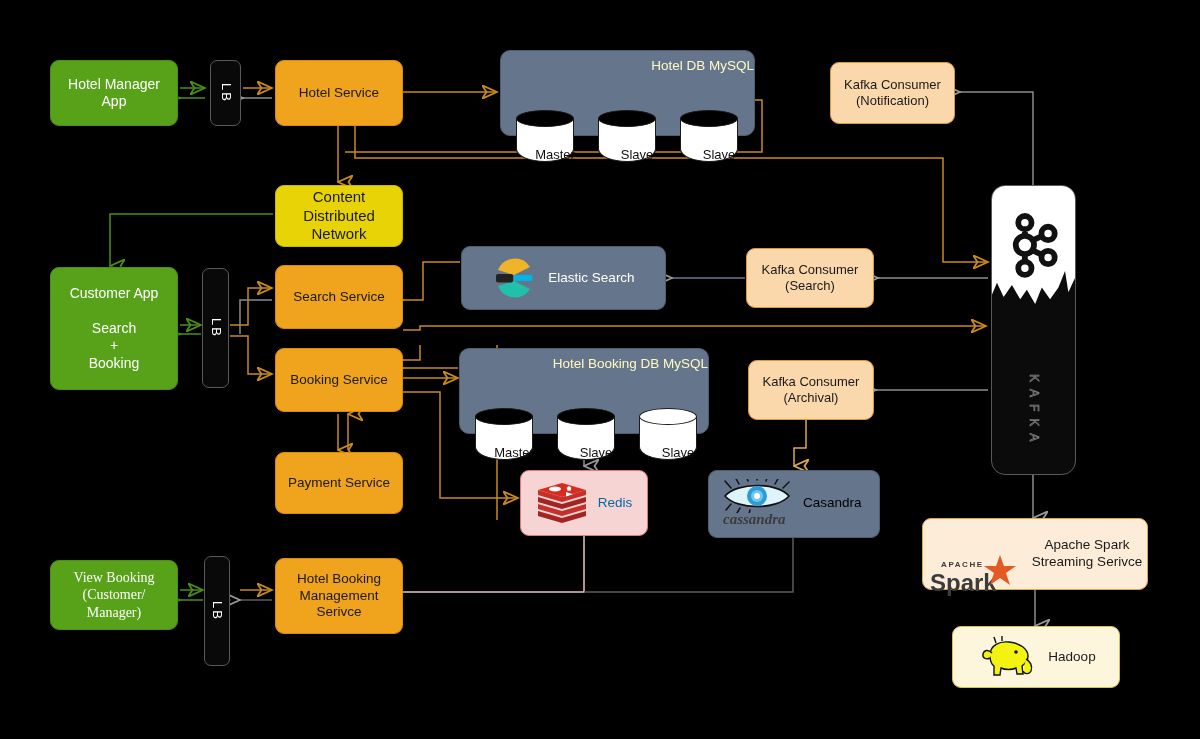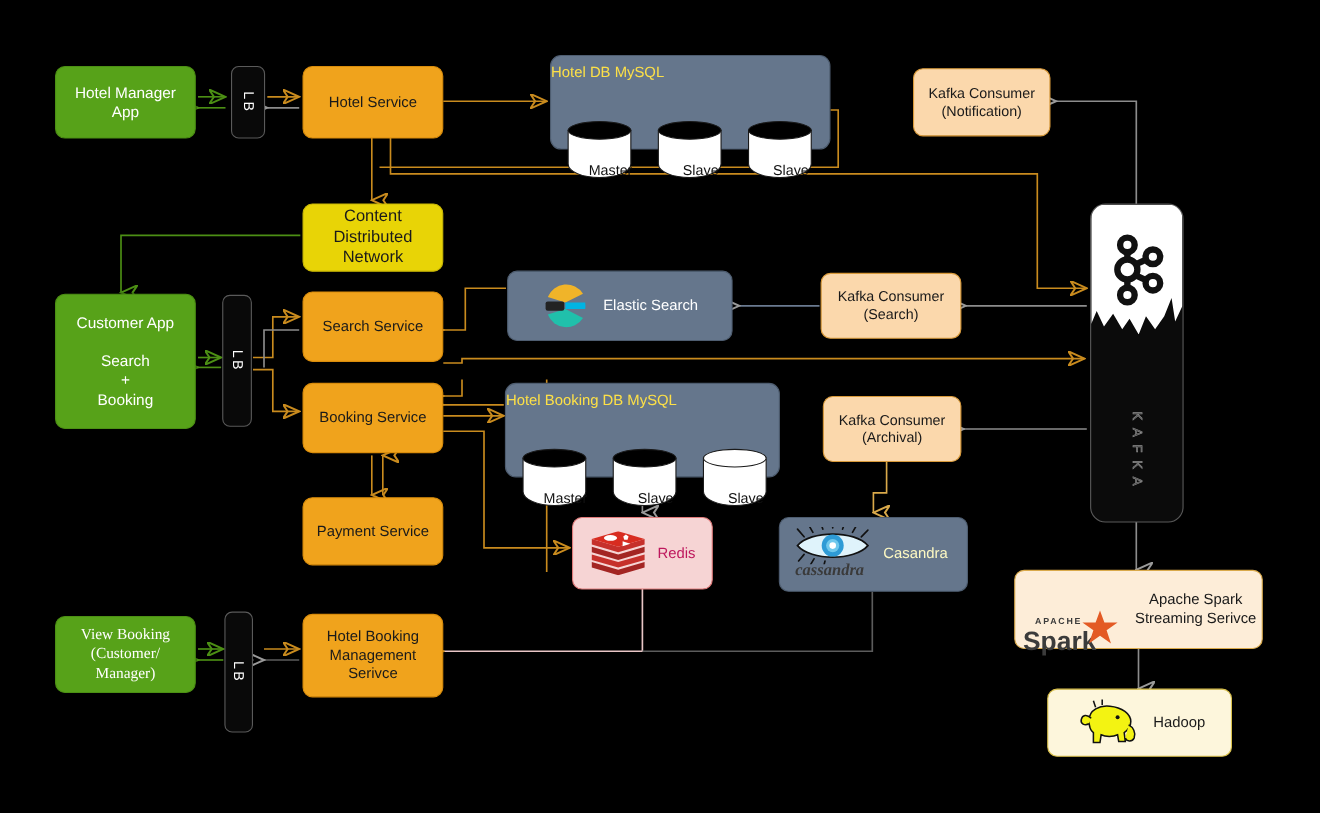--- a/index.html
+++ b/index.html
@@ -53,21 +53,21 @@
   .cream2 {
     background: #FDF6DC; border: 1.5px solid #D9C04A;
     color: #1A1A1A; font-size: 13.5px;
   }
   .slate {
     background: #65768C; border: 1.5px solid #4E5D70;
     color: #FFFFFF; font-size: 13.5px;
   }
   .pink {
     background: #F6D4D4; border: 1.5px solid #E07A7A;
-    color: #be185d; font-size: 13.5px;
+    color: #0369a1; font-size: 13.5px;
   }
   .lb {
     background: #090909; border: 1.5px solid #5a5a5a;
     color: #FFFFFF; border-radius: 7px;
   }
   .lb .lbl {
     writing-mode: vertical-rl;
     font-size: 13px; letter-spacing: 2px;
   }
   .kafkabox {
@@ -94,21 +94,21 @@
                        24% 84%,14% 94%,6% 82%,0 92%);
   }
 
   
   .dbgroup {
     position: absolute;
     background: #65768C; border: 1.5px solid #4E5D70;
     border-radius: 10px; z-index: 4;
   }
   .dbgroup .title {
-    color: #fde047; font-size: 13.5px; text-align: left;
+    color: #fef9c3; font-size: 13.5px; text-align: right;
     padding-top: 7px;
   }
   .cyl {
     position: absolute;
     width: 78px; height: 56px;
     z-index: 6;
     margin-top: 32px;
   }
   .cyl .body {
     position: absolute; left: 0; top: 8px;
@@ -137,21 +137,21 @@
   .spark-logo { width: 96px; height: 44px; margin-right: 8px; margin-top: 42px; }
   .hadoop-logo { width: 62px; height: 44px; margin-right: 10px; }
 
   .row { display:flex; align-items:center; justify-content:center; width:100%; }
   .cass-inner { position: relative; width:100%; height:100%; }
   .cass-word {
     position:absolute; left: 14px; bottom: 8px;
     font-family: "Liberation Serif", serif; font-style: italic;
     font-size: 15px; color: #3A3A3A; font-weight: 700;
   }
-  .cass-name { position:absolute; left: 94px; top: 24px; color:#fef9c3; font-size:13.5px; }
+  .cass-name { position:absolute; left: 94px; top: 24px; color:#000000; font-size:13.5px; }
   .cass-eye { position:absolute; left: 12px; top: 8px; }
 </style>
 </head>
 <body>
 
 <div id="stage">
 
   <svg id="wires" viewBox="0 0 1200 739">
     <defs>
       <marker id="ar-o" markerWidth="11" markerHeight="9" refX="10" refY="4.5" orient="auto">

